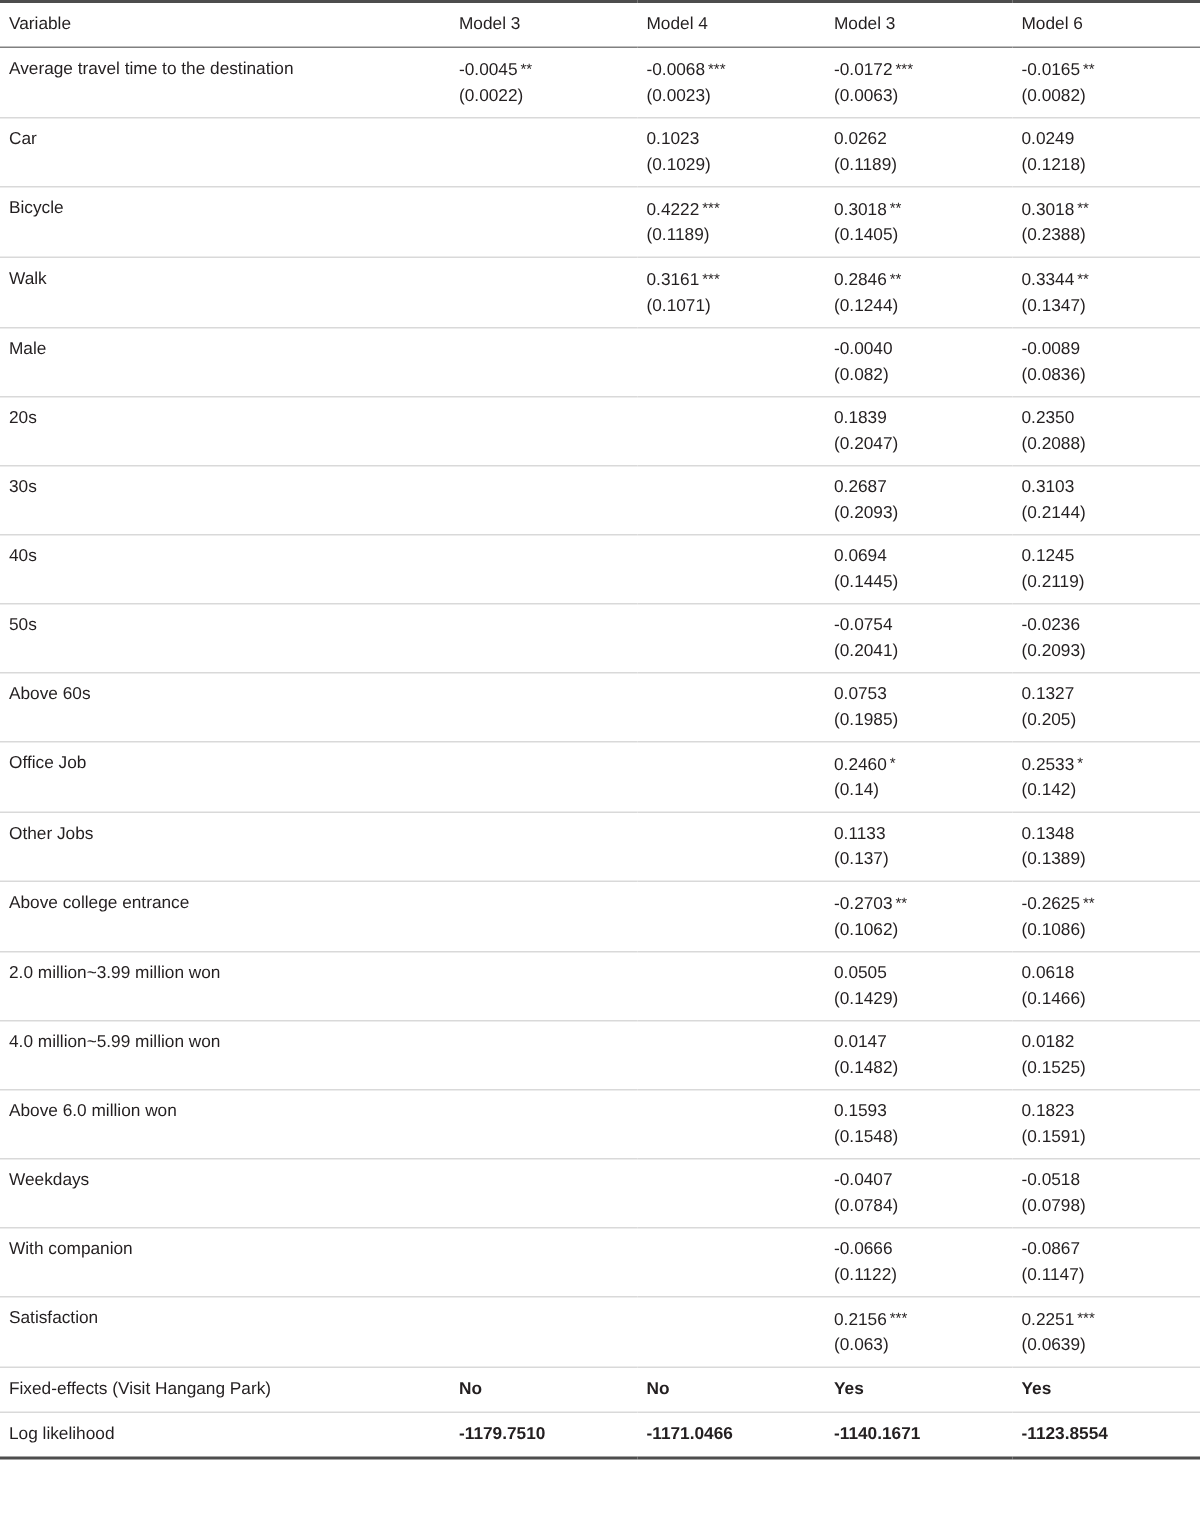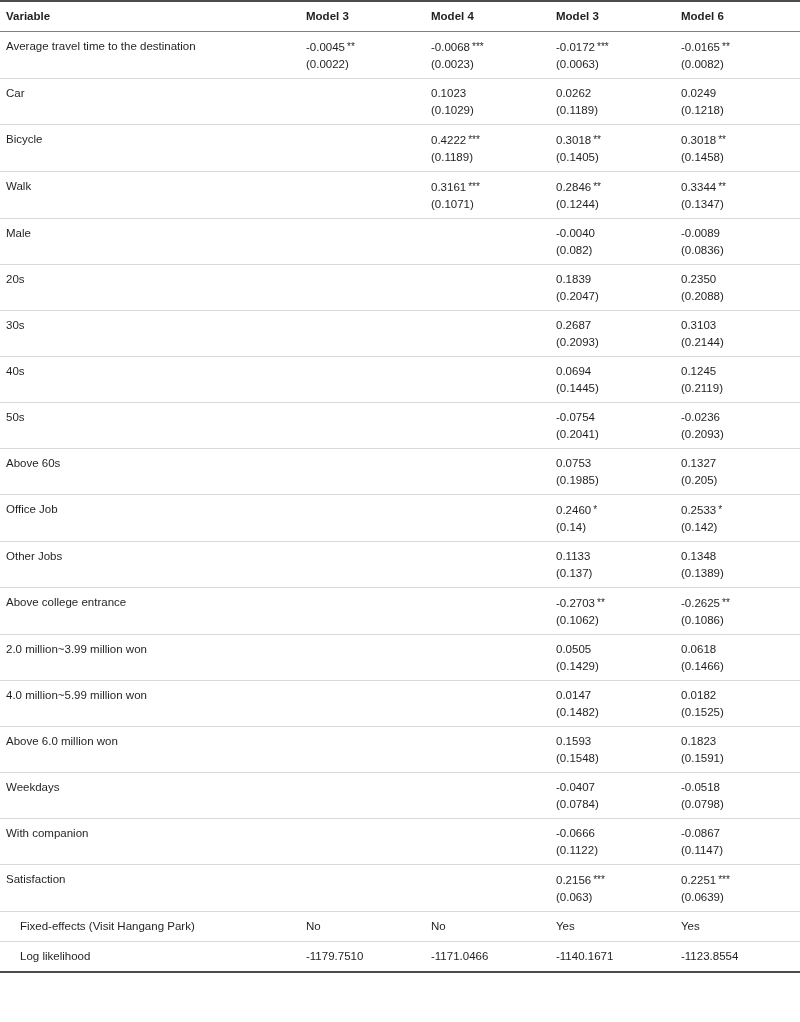--- a/index.html
+++ b/index.html
@@ -21,21 +21,21 @@
   table.reg {
     width: 800px;
     border-collapse: collapse;
     table-layout: fixed;
     font-size: 11.5px;
   }
   table.reg col.c-var  { width: 300px; }
   table.reg col.c-m    { width: 125px; }
   thead th {
     text-align: left;
-    font-weight: bold;
+    font-weight: normal;
     font-size: 11.5px;
     padding: 8px 6px 9px 6px;
     border-top: 2px solid #4d4d4d;
     border-bottom: 1px solid #808080;
     background: #ffffff;
     vertical-align: bottom;
     white-space: nowrap;
   }
   thead th.var-head { padding-left: 6px; }
   tbody td {
@@ -71,23 +71,24 @@
     vertical-align: 1px;
     padding-left: 2px;
   }
   tr.fe td, tr.stat td {
     border-bottom: 1px solid #d9d9d9;
   }
   tr.fe .cell-inner, tr.stat .cell-inner {
     padding: 7px 6px 7px 6px;
     line-height: 15px;
     white-space: nowrap;
+    font-weight: bold;
   }
   tr.fe .varname, tr.stat .varname {
-    padding: 7px 6px 7px 20px;
+    padding: 7px 6px 7px 6px;
   }
   tr.fe-first td { border-top: 1px solid #808080; }
   tr.loglik td { border-bottom: 2px solid #4d4d4d; }
   .num { text-align: left; }
 </style>
 </head>
 <body>
 
 <div class="table-wrap">
   <table class="reg">
@@ -184,21 +185,21 @@
           </td>
           <td class="num">
             <div class="cell-inner">
               <div class="coef">0.3018<span class="stars">**</span></div>
               <div class="se">(0.1405)</div>
             </div>
           </td>
           <td class="num">
             <div class="cell-inner">
               <div class="coef">0.3018<span class="stars">**</span></div>
-              <div class="se">(0.1458)</div>
+              <div class="se">(0.2388)</div>
             </div>
           </td>
         </tr>
         <tr>
           <td>
             <div class="varname">Walk</div>
           </td>
           <td class="num">
             <div class="cell-inner">
               <div class="coef">&nbsp;</div>

